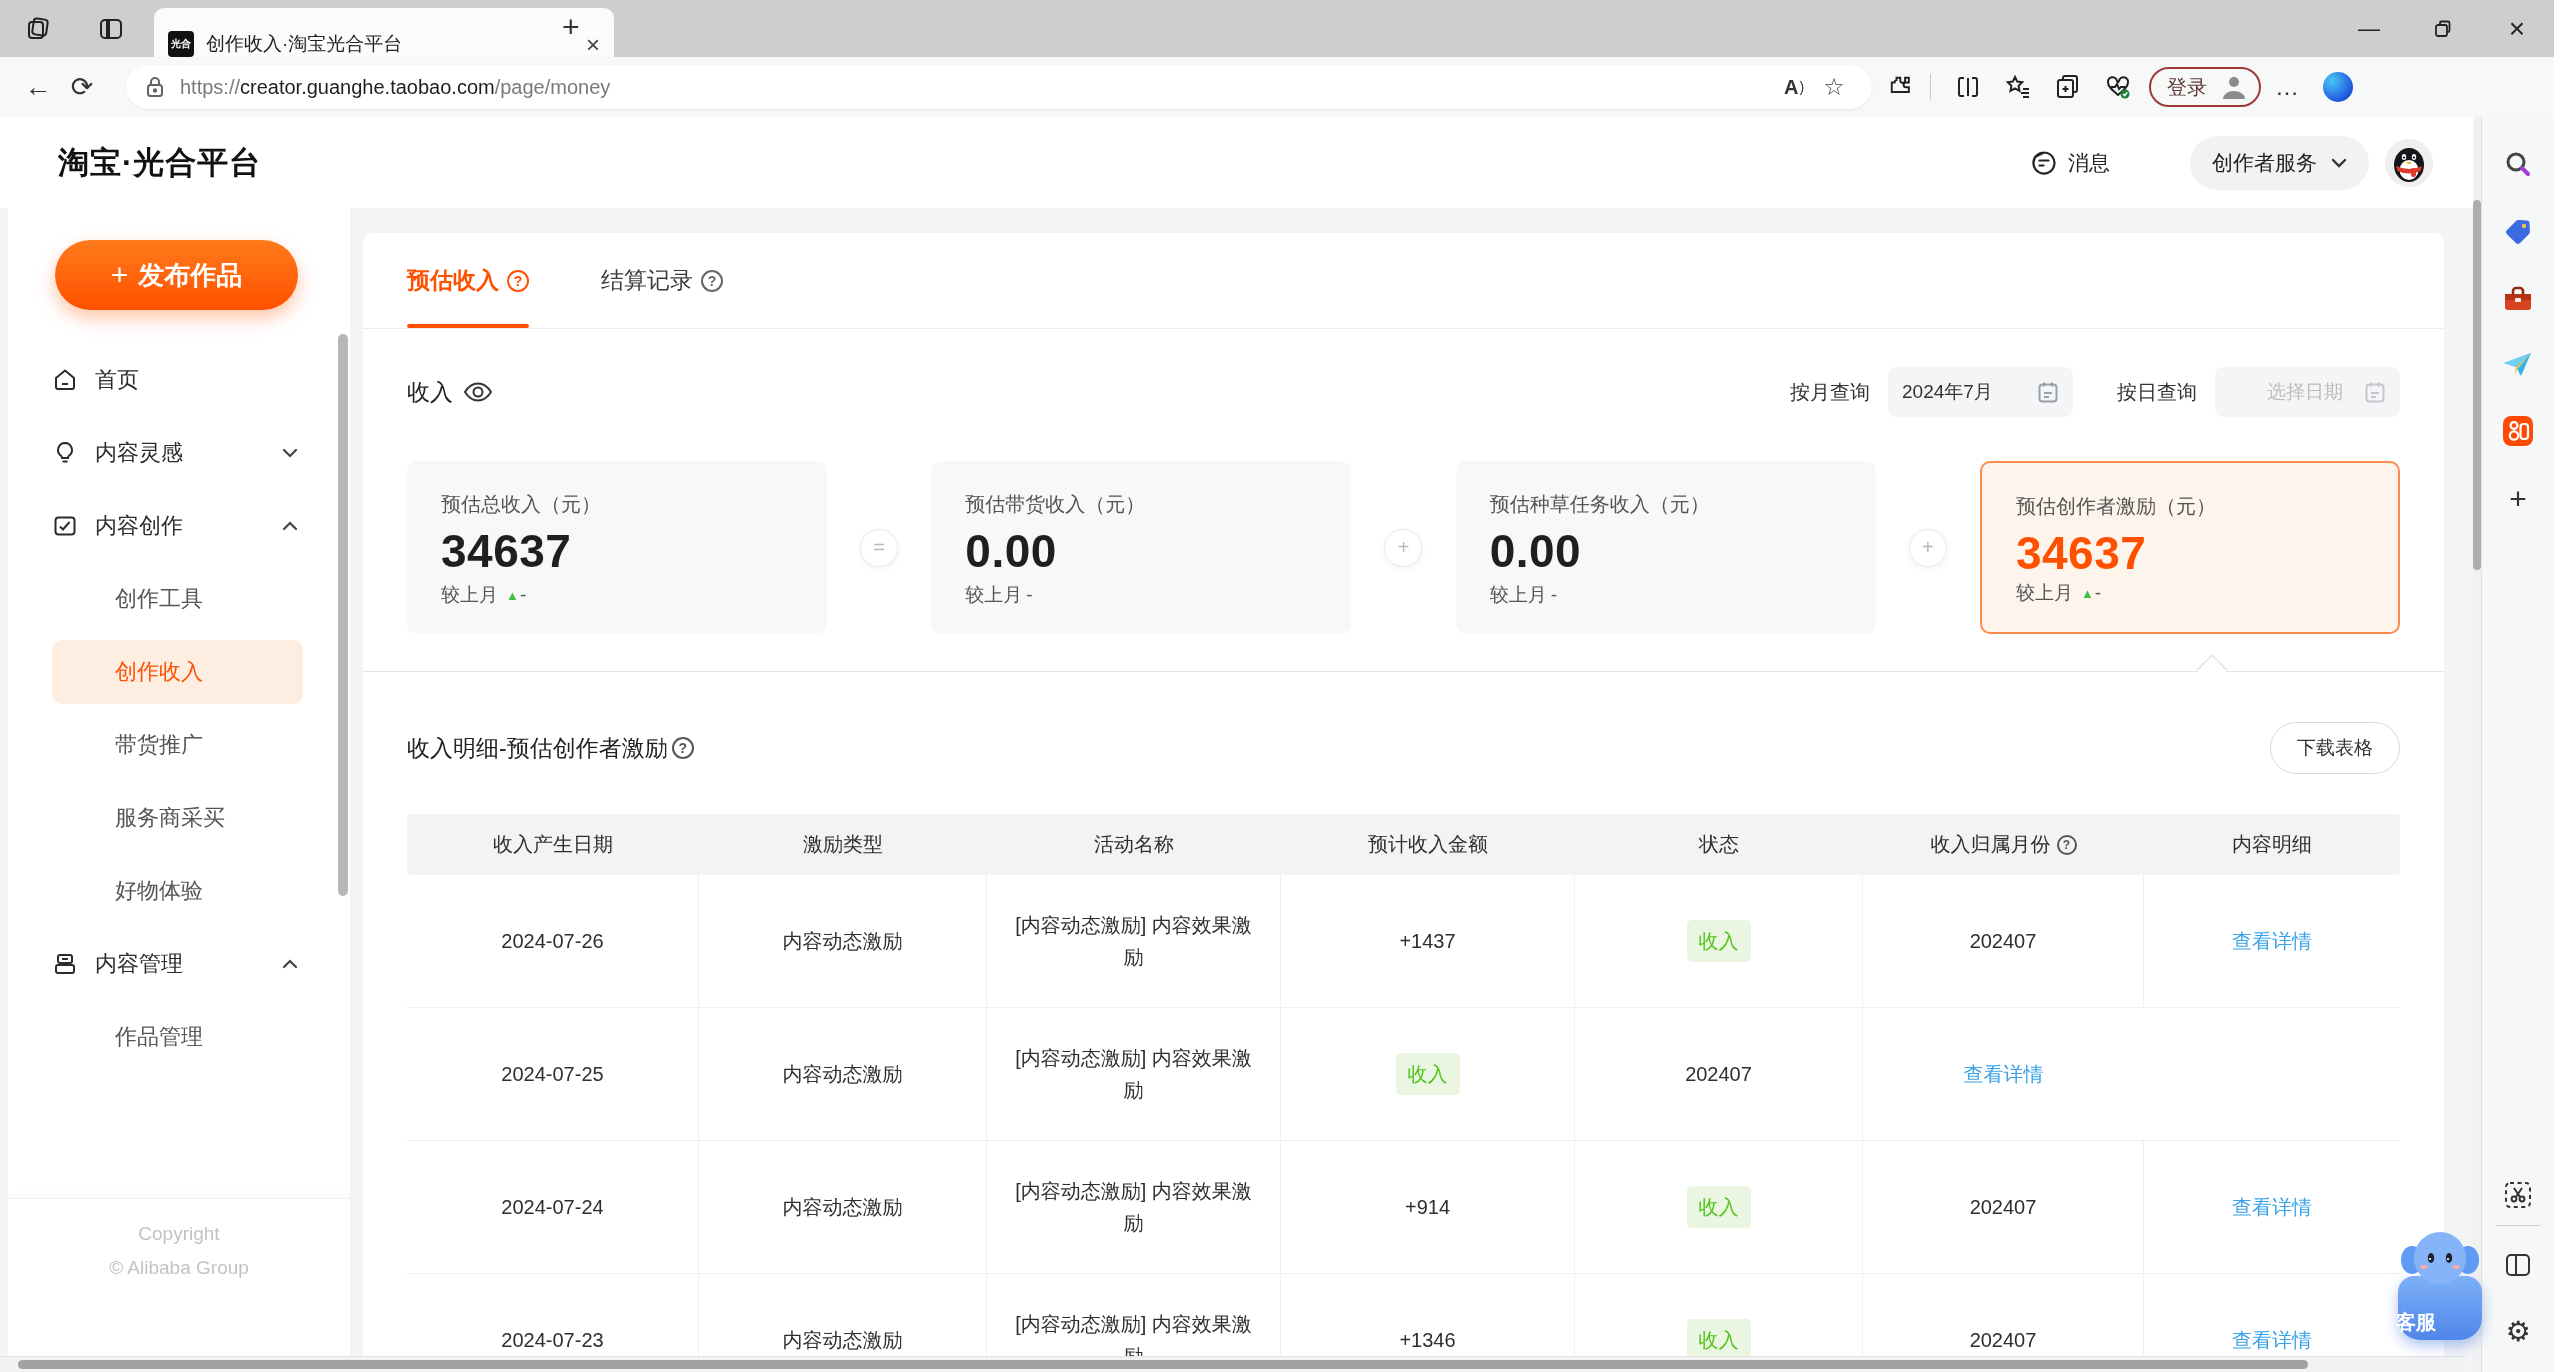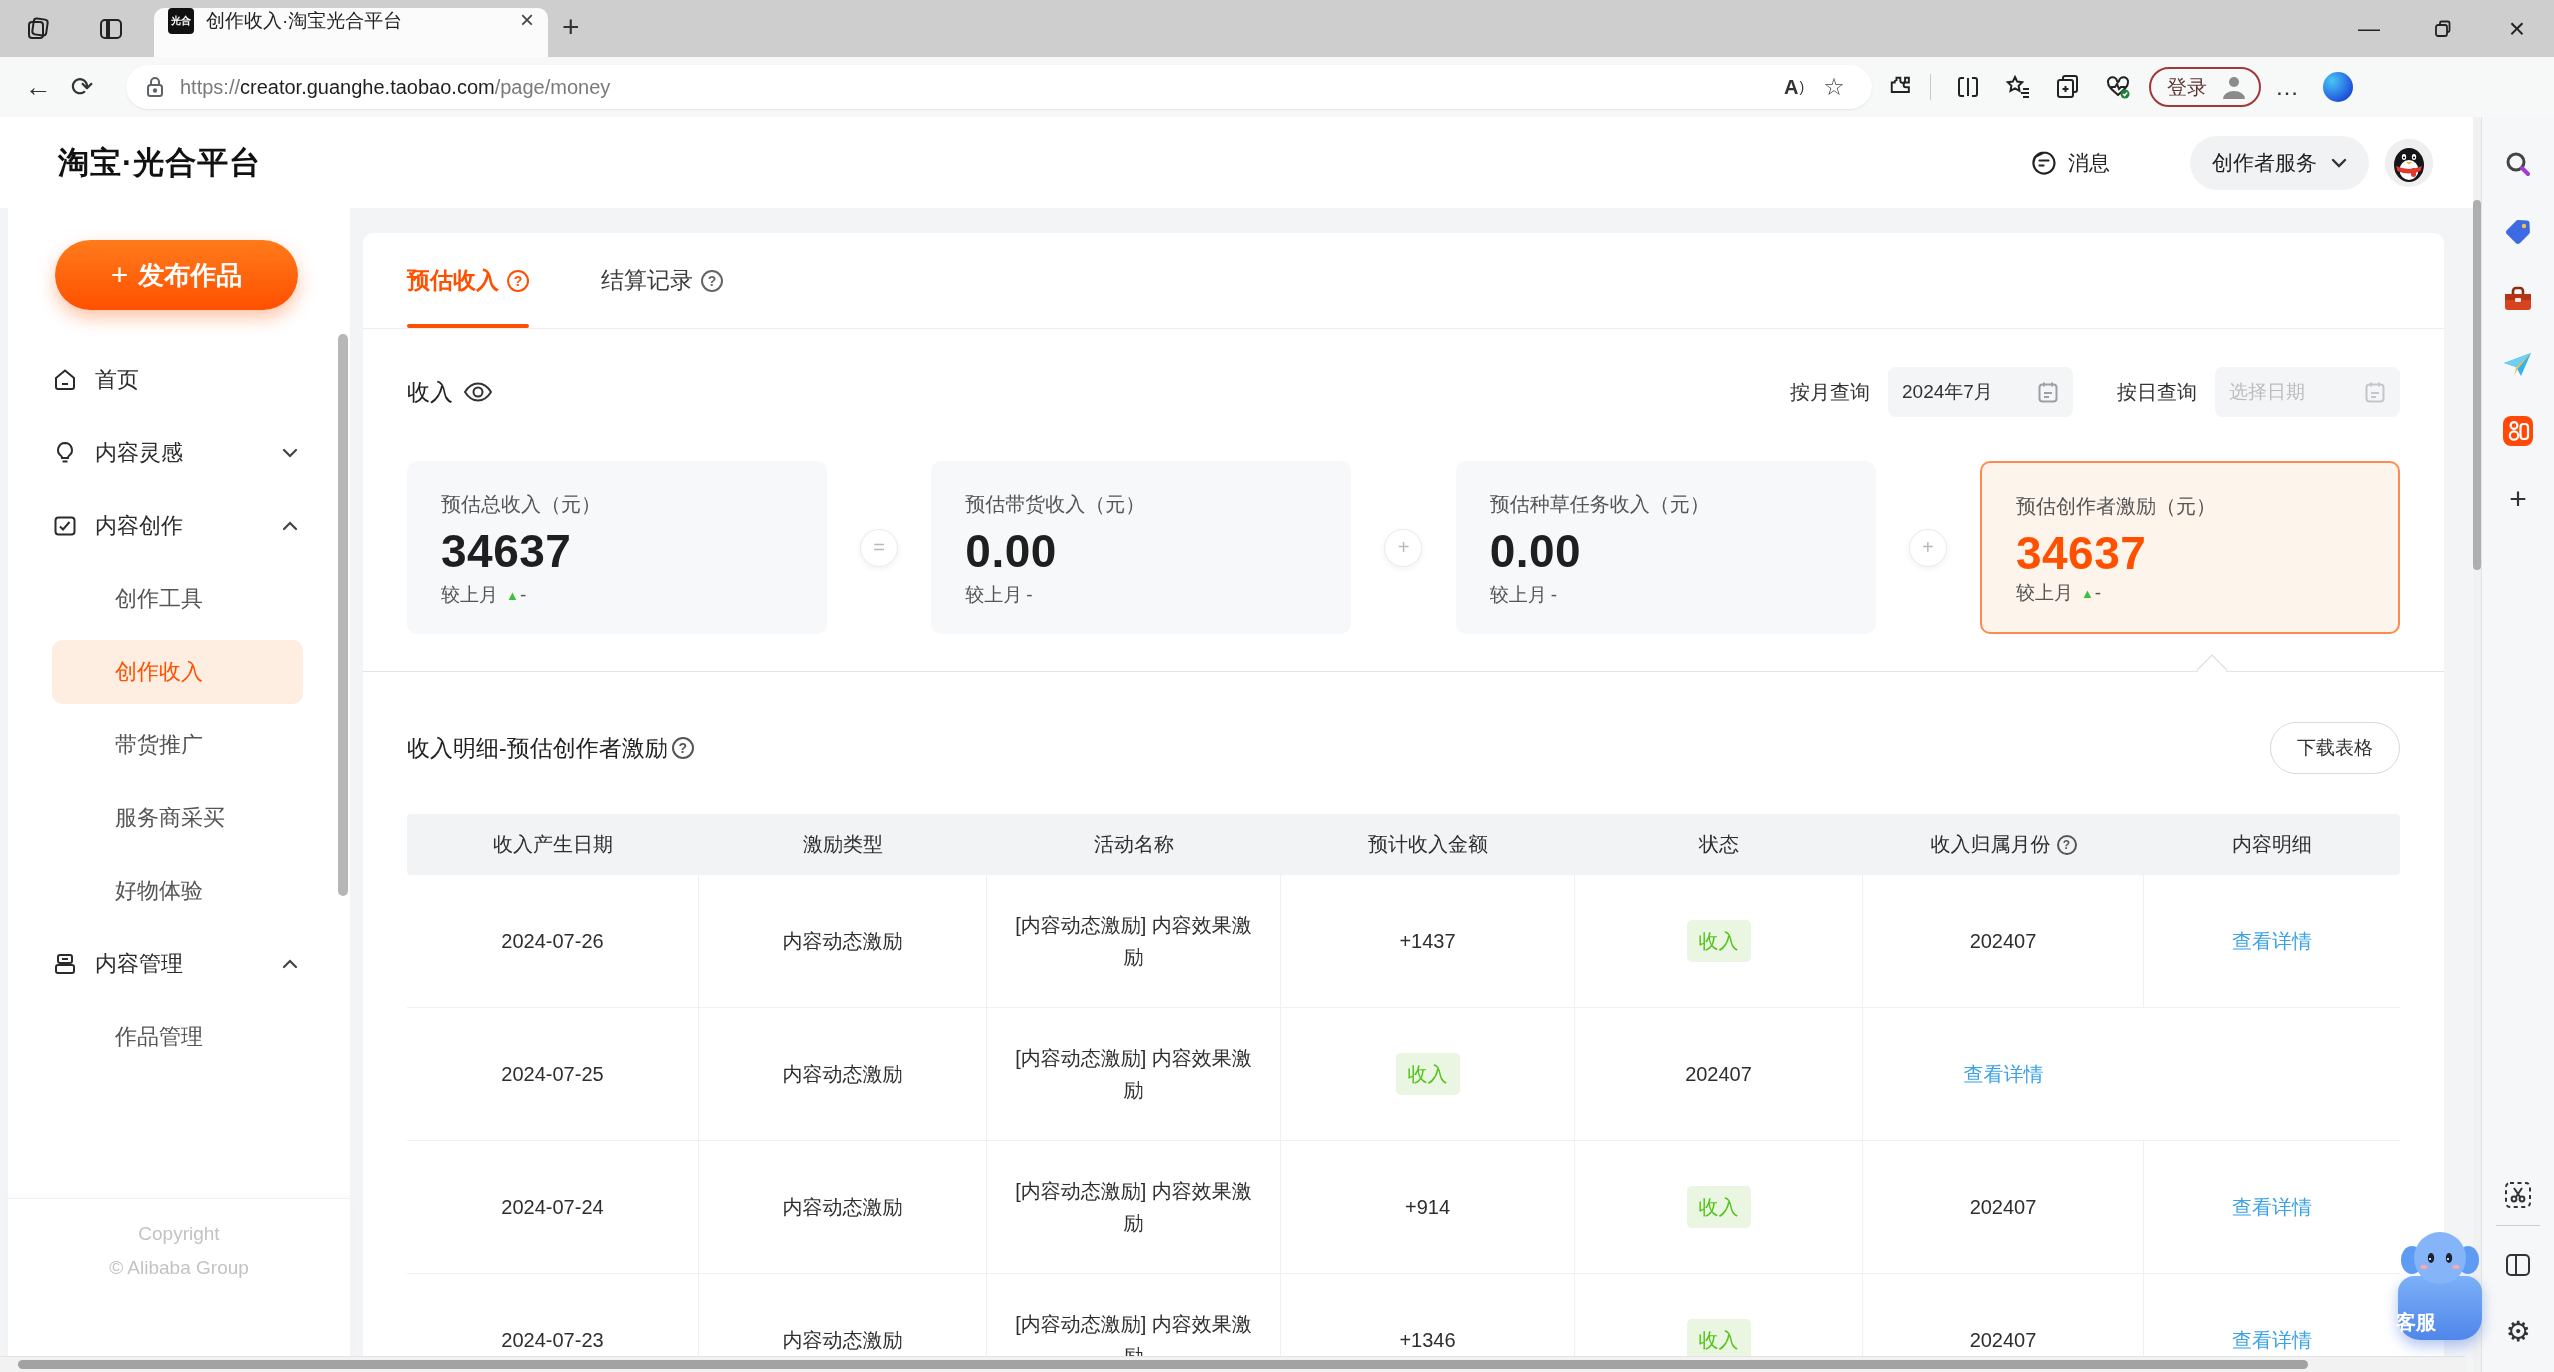--- a/index.html
+++ b/index.html
@@ -3,21 +3,21 @@
 <meta charset="utf-8">
 <style>
   * { margin:0; padding:0; box-sizing:border-box; }
   html,body { width:2554px; height:1372px; overflow:hidden; }
   body { font-family:"Liberation Sans","DejaVu Sans",sans-serif; background:#e9eaec; position:relative; color:#333; }
   svg { display:block; }
 
   
   .tabstrip { position:absolute; left:0; top:0; width:2554px; height:57px; background:#cecece; }
   .ts-icon { position:absolute; top:14px; width:30px; height:30px; display:flex; align-items:center; justify-content:center; cursor:pointer; }
-  .tab { position:absolute; left:154px; top:8px; width:394px; height:49px; background:#fbfbfb; border-radius:10px 10px 0 0; display:flex; align-items:flex-start; padding:0 14px; }
+  .tab { position:absolute; left:154px; top:8px; width:460px; height:49px; background:#fbfbfb; border-radius:10px 10px 0 0; display:flex; align-items:flex-end; padding:0 14px; }
   .favicon { width:26px; height:26px; background:#111; color:#fff; border-radius:4px; font-size:10px; font-weight:bold; display:flex; align-items:center; justify-content:center; letter-spacing:0; flex:0 0 26px; }
   .tab-title { font-size:19px; color:#222; margin-left:12px; white-space:nowrap; overflow:hidden; flex:1; }
   .tab-close { font-size:24px; color:#444; margin-left:10px; cursor:pointer; line-height:1; }
   .newtab { position:absolute; left:562px; top:10px; font-size:30px; color:#333; cursor:pointer; font-weight:300; }
   .wincontrols { position:absolute; right:0; top:0; height:57px; display:flex; align-items:center; }
   .winbtn { width:74px; height:57px; display:flex; align-items:center; justify-content:center; font-size:22px; color:#222; cursor:pointer; }
 
   
   .toolbar { position:absolute; left:0; top:57px; width:2554px; height:60px; background:#f7f8f8; display:flex; align-items:center; }
   .nav-ic { font-size:27px; color:#333; width:44px; text-align:center; cursor:pointer; flex:0 0 44px; }
@@ -86,21 +86,21 @@
   .m-tab.active .underline { position:absolute; left:0; bottom:0; width:100%; height:4px; background:#ff5000; border-radius:2px; }
 
   .income-row { margin:38px 44px 0; display:flex; align-items:center; }
   .income-title { font-size:23px; color:#222; font-weight:500; }
   .eye { margin-left:10px; cursor:pointer; }
   .query-area { margin-left:auto; display:flex; align-items:center; }
   .q-label { font-size:20px; color:#333; margin-right:18px; }
   .q-input { width:185px; height:50px; background:#f4f5f7; border-radius:8px; display:flex; align-items:center; padding:0 14px; cursor:pointer; margin-right:44px; }
   .q-input:last-child { margin-right:0; }
   .q-value { font-size:19px; color:#333; flex:1; }
-  .q-placeholder { font-size:19px; color:#bcbcbc; flex:1; }
+  .q-placeholder { font-size:19px; color:#bcbcbc; flex:1;margin-left:38px; }
 
   .cards-row { margin:44px 44px 0; display:flex; align-items:center; justify-content:space-between; height:173px; }
   .stat-card { width:420px; height:173px; background:#f7f8fa; border-radius:10px; padding:30px 34px 26px; display:flex; flex-direction:column; cursor:pointer; }
   .stat-card.selected { background:#fdf4ec; border:2px solid #ff8a50; }
   .card-label { font-size:20px; color:#555; }
   .card-value { font-size:46px; font-weight:700; color:#1f1f1f; margin-top:6px; letter-spacing:.5px; }
   .stat-card.selected .card-value { color:#ff5000; }
   .card-compare { margin-top:auto; font-size:19px; color:#555; display:flex; align-items:center; }
   .up-tri { color:#3fbf3f; font-size:13px; margin:0 1px 0 8px; }
   .cmp-dash { margin-left:4px; }

